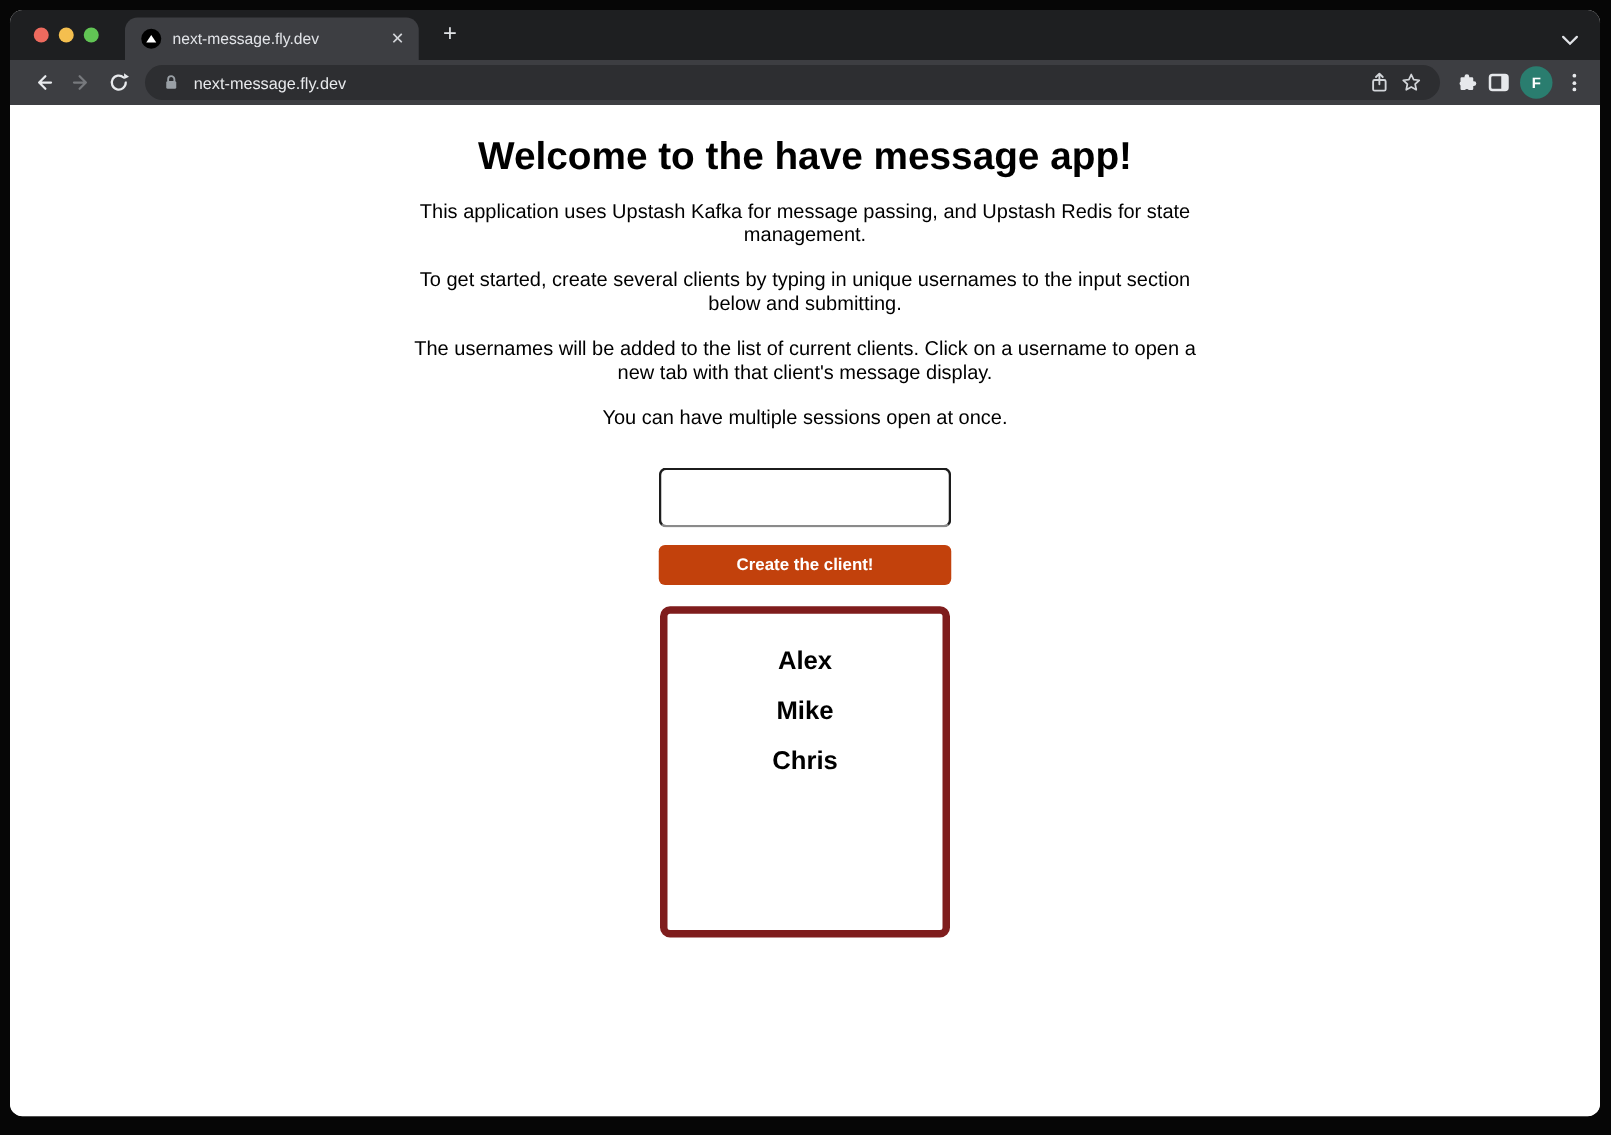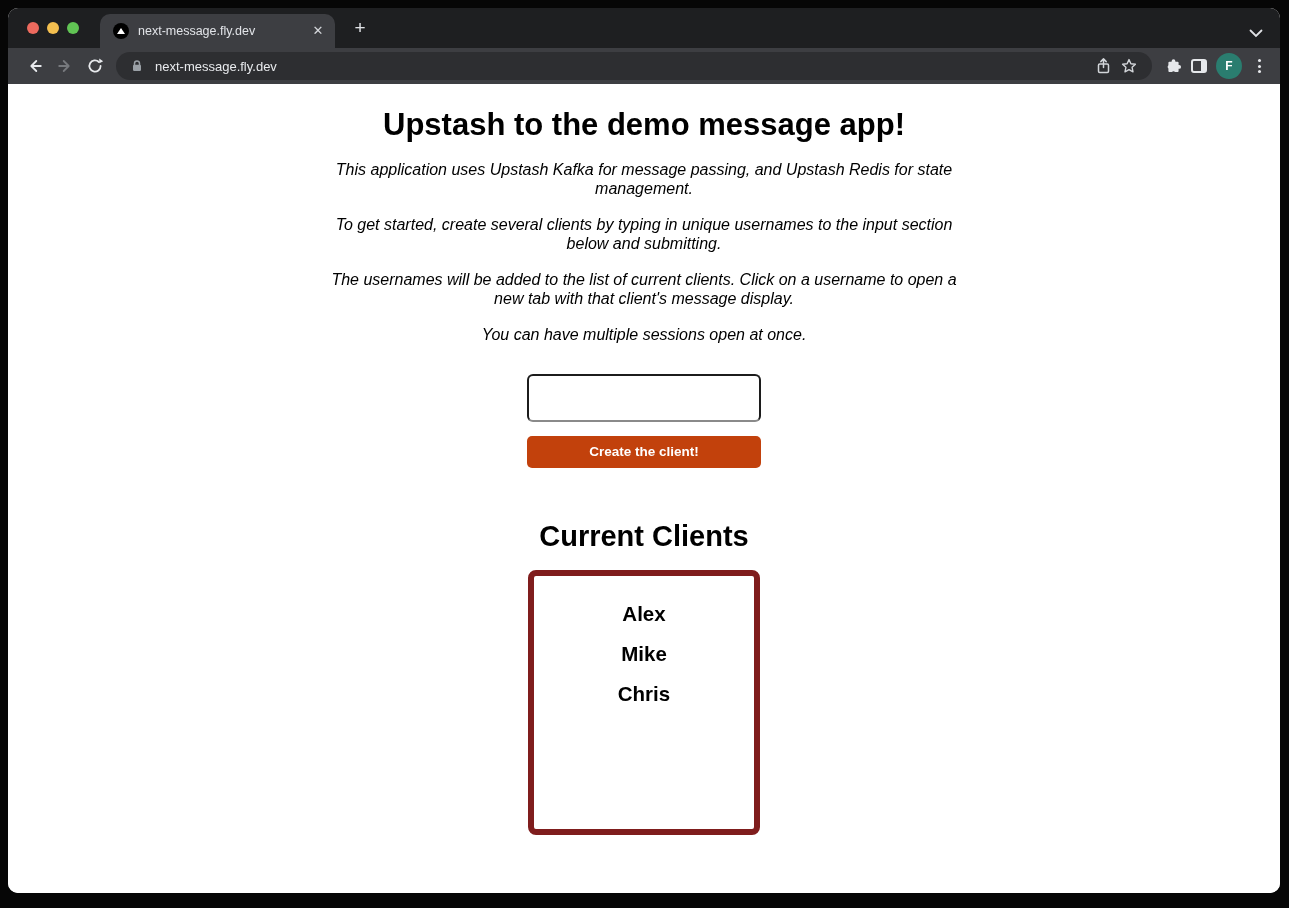--- a/index.html
+++ b/index.html
@@ -59,21 +59,21 @@
     border-right-width:6px; border-radius:3px; }
   .avatar { width:26px; height:26px; border-radius:50%; color:#fff;
     font-size:12px; font-weight:bold; display:flex; align-items:center;
     justify-content:center; margin:0 4px; flex:none; }
   .kebab { display:flex; flex-direction:column; gap:2.5px; align-items:center; }
   .kebab i { width:3px; height:3px; border-radius:50%; background:#e8eaed; display:block; }
 
   
   .content { flex:1; background:#fff; text-align:center; color:#000; overflow:hidden; }
   .content h1 { font-size:31px; font-weight:bold; margin:23px 0 12px; }
-  .content p.desc { font-size:16px; line-height:18.5px; width:636px; margin:18px auto 0;font-style:italic; }
+  .content p.desc { font-size:16px; line-height:18.5px; width:636px; margin:18px auto 0; }
   .form-area { margin-top:29px; }
   .username-input {
     display:block; width:234px; height:48px; margin:0 auto;
     border:2px solid #1c1c1c; border-bottom-color:#8a8a8a;
     border-radius:6px; font-size:20px; padding:0 10px;
     font-family:"Liberation Sans", sans-serif;
   }
   .create-btn {
     display:block; width:234px; height:32px; margin:14px auto 0;
     border:none; border-radius:5px; color:#fff; font-weight:bold;
@@ -165,33 +165,32 @@
     <div class="box-icon">
       <span class="kebab">
           <i></i>
           <i></i>
           <i></i>
         </span>
     </div>
   </div>
 
   <div class="content">
-    <h1>Upstash to the demo message app!</h1>
+    <h1>Welcome to the have message app!</h1>
 
     <p class="desc">This application uses Upstash Kafka for message passing, and Upstash Redis for state management.</p>
     <p class="desc">To get started, create several clients by typing in unique usernames to the input section below and submitting.</p>
     <p class="desc">The usernames will be added to the list of current clients. Click on a username to open a new tab with that client's message display.</p>
     <p class="desc">You can have multiple sessions open at once.</p>
 
     <div class="form-area">
       <input class="username-input" type="text" value="" style="">
       <button class="create-btn" style="background: #c2410c;">Create the client!</button>
     </div>
 
-    <h2>Current Clients</h2>
 
     <div class="clients-box">
       <p class="client">Alex</p>
       <p class="client">Mike</p>
       <p class="client">Chris</p>
     </div>
   </div>
 
 </div>
 

